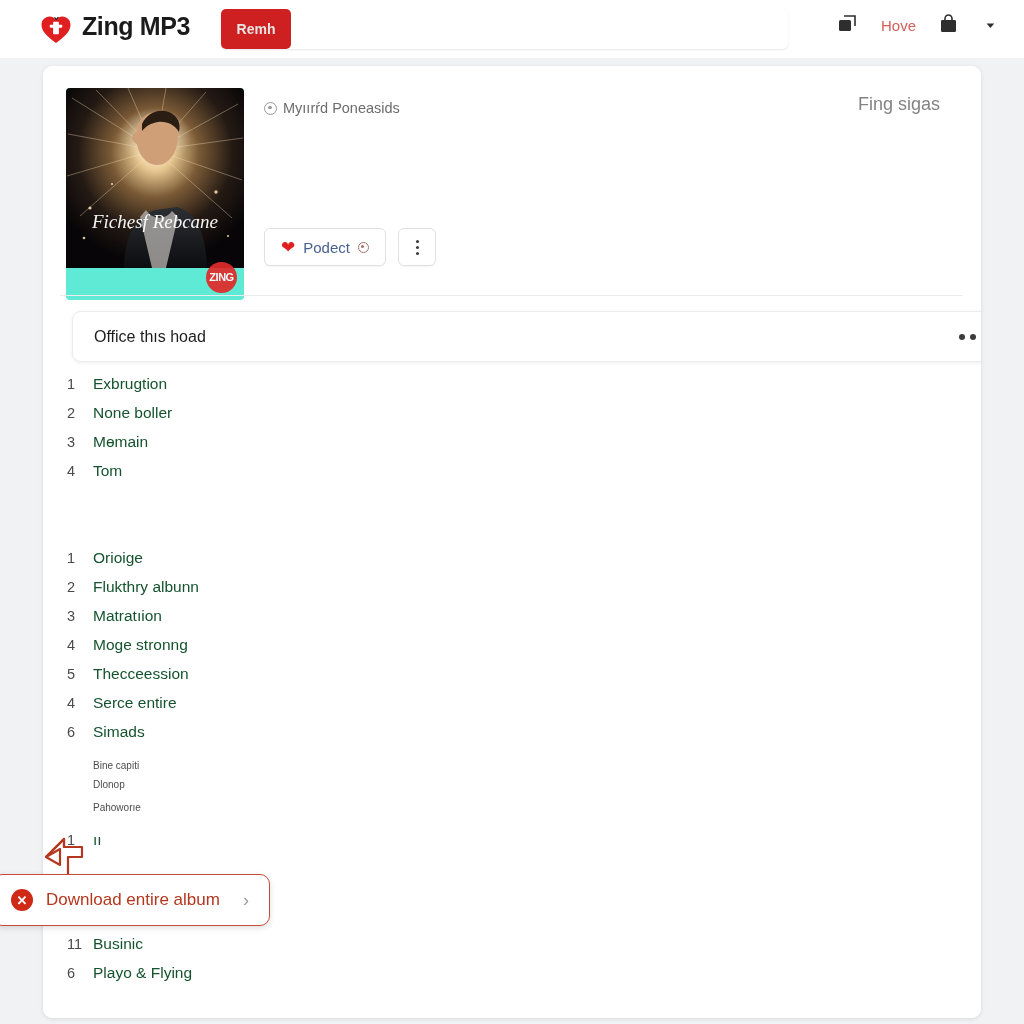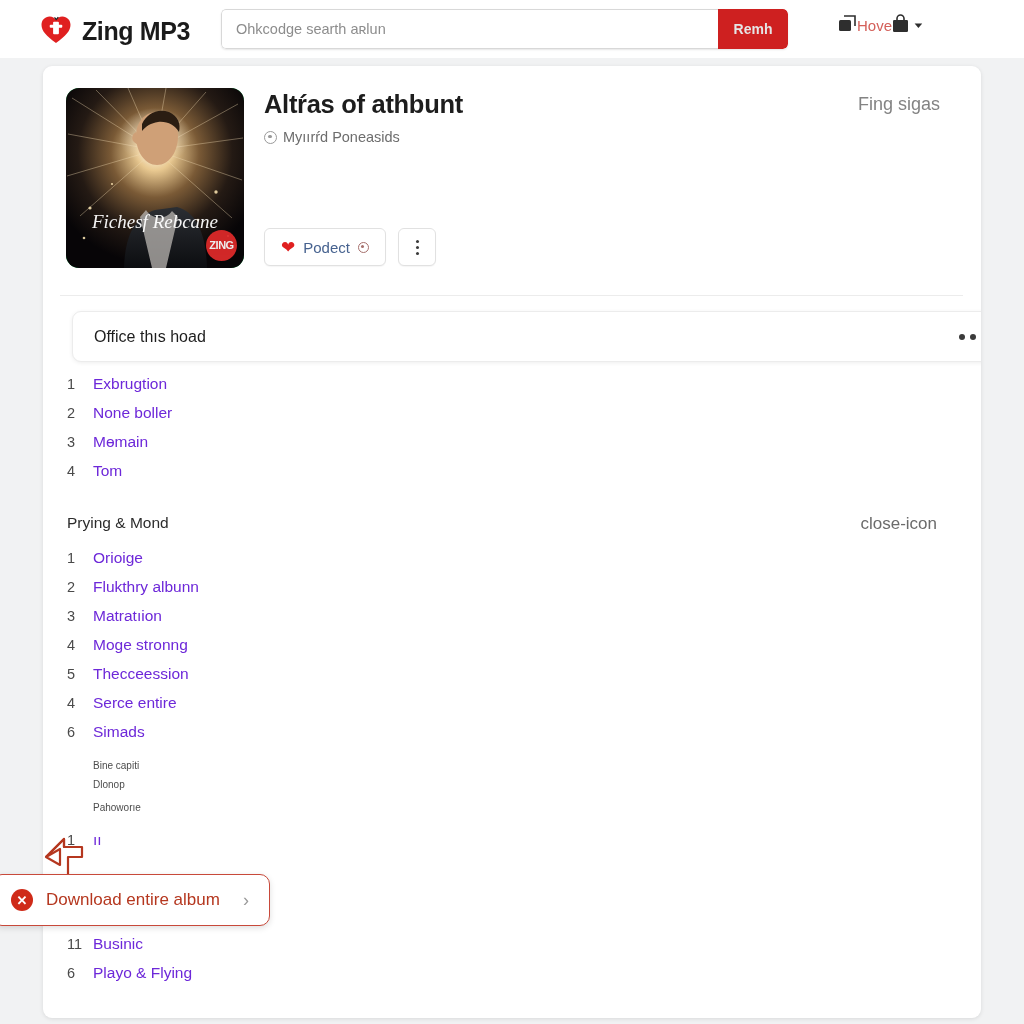--- a/index.html
+++ b/index.html
@@ -11,21 +11,21 @@
   }
 
   
   .header {
     position: absolute; left: 0; top: 0;
     width: 1024px; height: 58px;
     background: #ffffff;
     display: flex; align-items: center;
   }
   .logo-wrap {
-    display: flex; align-items: flex-end; gap: 8px;
+    display: flex; align-items: flex-start; gap: 8px;
     margin-left: 40px;
   }
   .logo-mark {
     position: relative;
     width: 34px; height: 34px;
   }
   .logo-heart {
     position: absolute; left: 0; top: 3px;
     width: 32px; height: 29px;
   }
@@ -56,21 +56,21 @@
     width: 70px; height: 100%;
     background: #ce2020;
     border: none; color: #e5e5e5;
     font-size: 14px; font-weight: bold;
     border-radius: 0 5px 5px 0;
     cursor: pointer;
     font-family: "Liberation Sans", sans-serif;
   }
   .header-right {
     position: absolute; left: 838px; top: 14px;
-    display: flex; align-items: center; gap: 0;
+    display: flex; align-items: center; gap: 24px;
   }
   .hdr-ico { display: block; }
   .hdr-link {
     font-size: 15px; color: #d4605a; font-weight: 500;
   }
   .chev {
     font-size: 13px; color: #2e2e2e; line-height: 1;
     transform: scaleY(0.62); margin-left: 3px;
   }
 
@@ -85,24 +85,24 @@
   }
 
   
   .album-head {
     position: relative;
     padding: 22px 0 0 23px;
     height: 230px;
   }
   .cover {
     position: absolute; left: 23px; top: 22px;
-    width: 178px; height: 180px;
-    border-radius: 13px;
+    width: 178px; height: 212px;
+    border-radius: 4px;
     overflow: hidden;
-    background: #22c55e;
+    background: #5eead4;
   }
   .cover svg { display: block; }
   .cover-badge {
     position: absolute; right: 7px; bottom: 7px;
     width: 31px; height: 31px; border-radius: 50%;
     background: #e02b2b;
     display: flex; align-items: center; justify-content: center;
     color: #fff; font-size: 11px; font-weight: bold;
     line-height: 1.0; text-align: center;
     letter-spacing: -0.5px;
@@ -201,21 +201,21 @@
   .track {
     display: flex; align-items: baseline;
     height: 29px;
     font-size: 15.5px; color: #2a2a2a;
   }
   .track .num {
     width: 26px; flex: none;
     font-size: 14.5px; color: #4a4a4a;
     text-align: left;
   }
-  .track .name { color: #6d28d9; }
+  .track .name { color: #14532d; }
   .track.sub { padding-left: 26px; height: 19px; font-size: 10px; color: #4c4c4c; }
   .track.sub .name { color: #4c4c4c; }
 
   .section-head {
     position: absolute; left: 24px;
     width: 890px;
     display: flex; align-items: center;
     font-size: 15.5px; color: #2c2c2c;
   }
   .section-head .close {
@@ -266,21 +266,20 @@
         <path d="M16 29C6 22 1 16.5 1 10.2 1 5.2 4.7 1.5 9.4 1.5c3 0 5.3 1.6 6.6 3.7 1.3-2.1 3.6-3.7 6.6-3.7C27.3 1.5 31 5.2 31 10.2 31 16.5 26 22 16 29z" fill="#e02020"></path>
         <rect x="13" y="7" width="6" height="13" rx="1" fill="#ffffff"></rect>
         <rect x="9.5" y="10" width="13" height="3.2" rx="1" fill="#ffffff"></rect>
         <path d="M14.5 2.5l1.6 2.2 2.3-2.6" stroke="#111" stroke-width="1.2" fill="none"></path>
       </svg>
     </span>
     <span class="logo-text">Zing MP3</span>
   </div>
 
   <div class="search-wrap">
-    <input class="search-input" type="text" placeholder="Ohkcodge searth aʀlun" style="">
     <button class="search-btn">Remh</button>
   </div>
 
   <div class="header-right">
     <span class="hdr-ico">
       <svg width="19" height="18" viewBox="0 0 19 18" xmlns="http://www.w3.org/2000/svg">
         <path d="M6 1h11v10" fill="none" stroke="#2e2e2e" stroke-width="1.6"></path>
         <rect x="1" y="5" width="12" height="11" rx="1.5" fill="#2e2e2e"></rect>
       </svg>
     </span>
@@ -348,21 +347,20 @@
         <path d="M80 122c6 10 20 10 26 1l6 6-12 51H86l-12-51z" fill="#b9b6b1" opacity="0.75"></path>
         <path d="M70 48c0-14 9-24 21-24s21 10 21 24c0 16-9 29-21 29S70 64 70 48z" fill="#cfa077"></path>
         <path d="M76 36c5-11 16-16 27-12 9 4 12 12 10 20-4-7-12-11-21-10-7 1-12 4-16 9z" fill="#2a1d12"></path>
         <path d="M70 44c-4 2-5 7-2 10l4 3z" fill="#cfa077"></path>
         <text x="89" y="140" font-family="Liberation Serif, serif" font-size="19" font-style="italic" fill="#ffffff" text-anchor="middle" opacity="0.95">Fichesf Rebcane</text>
       </svg>
       <div class="cover-badge">ZING</div>
     </div>
 
     <div class="album-info">
-      <div class="album-title">Altŕas of athbunt</div>
       <div class="album-sub">
         <span class="ring"></span>
         <span>Myıırŕd Poneasids</span>
       </div>
     </div>
 
     <div class="album-actions">
       <div class="btn-like">
         <span class="heart">❤</span>
         <span class="btn-like-label">Podect</span>
@@ -404,24 +402,20 @@
     <div class="track">
       <span class="num">3</span>
       <span class="name">Mɵmain</span>
     </div>
     <div class="track">
       <span class="num">4</span>
       <span class="name">Tom</span>
     </div>
   </div>
 
-  <div class="section-head" style="top:448px;">
-    <span>Prying &amp; Mond</span>
-    <span class="close">close-icon</span>
-  </div>
 
   <div class="tracks" style="top:483px;">
     <div class="track">
       <span class="num">1</span>
       <span class="name">Orioige</span>
     </div>
     <div class="track">
       <span class="num">2</span>
       <span class="name">Flukthry albunn</span>
     </div>

